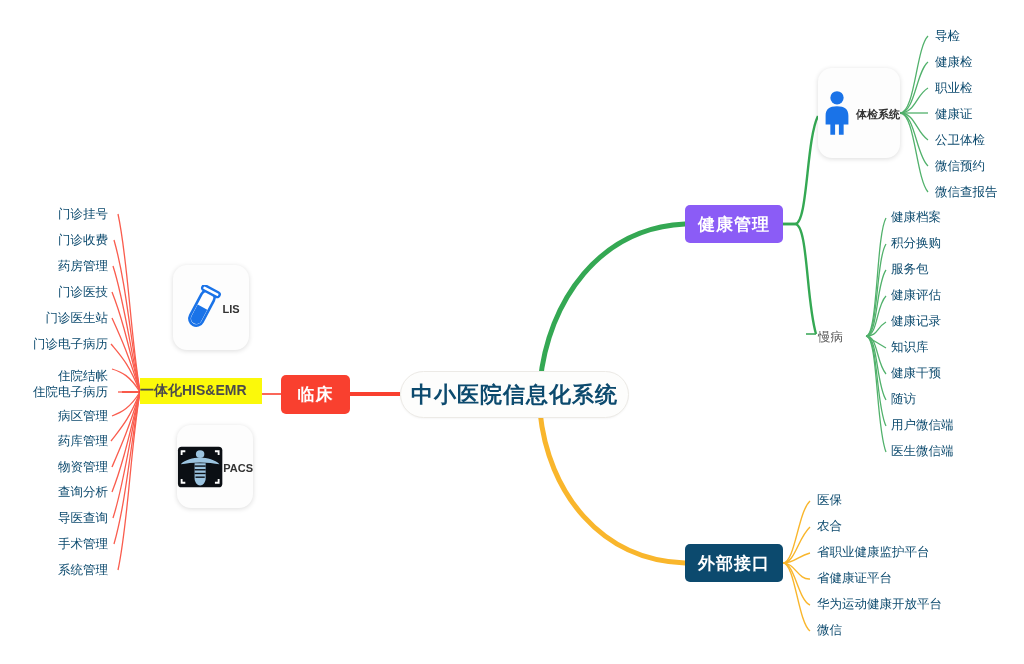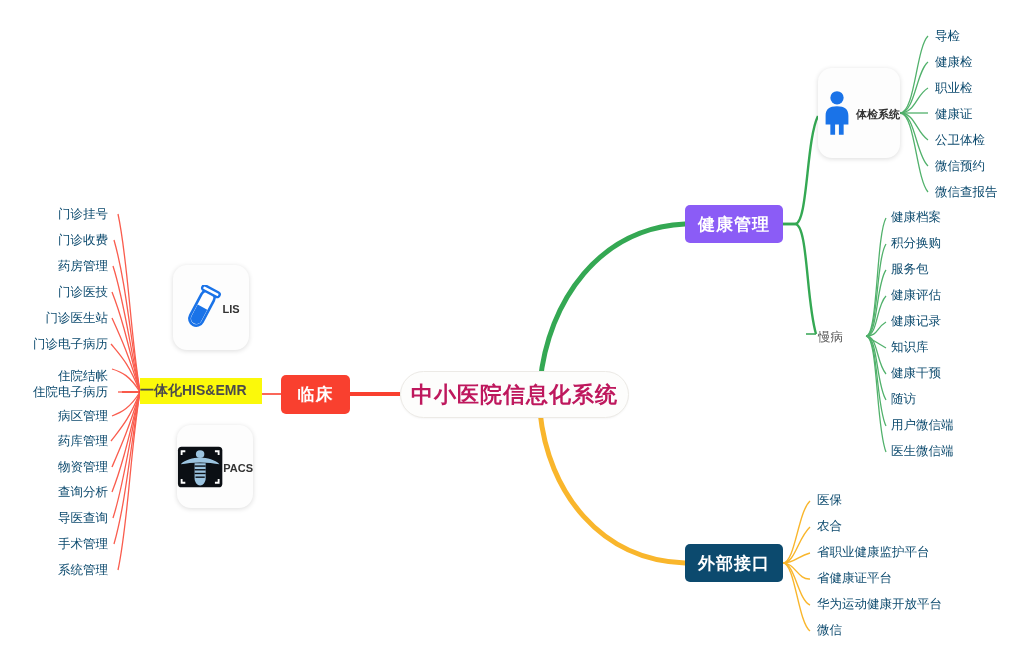--- a/index.html
+++ b/index.html
@@ -19,21 +19,21 @@
     position:absolute; left:400px; top:371px;
     width:229px; height:47px;
     background:#fdfdfc;
     border:1.5px solid #eceae6;
     border-radius:24px;
     display:flex; align-items:center; justify-content:center;
     box-shadow:0 1px 2px rgba(0,0,0,0.04);
     z-index:6;
   }
   .center-node span {
-    font-size:22px; font-weight:bold; color:#be185d;
+    font-size:22px; font-weight:bold; color:#0c4a6e;
     letter-spacing:1px; white-space:nowrap;
   }
 
   
   .pill {
     position:absolute;
     display:flex; align-items:center; justify-content:center;
     border-radius:5px;
     z-index:6;
   }

